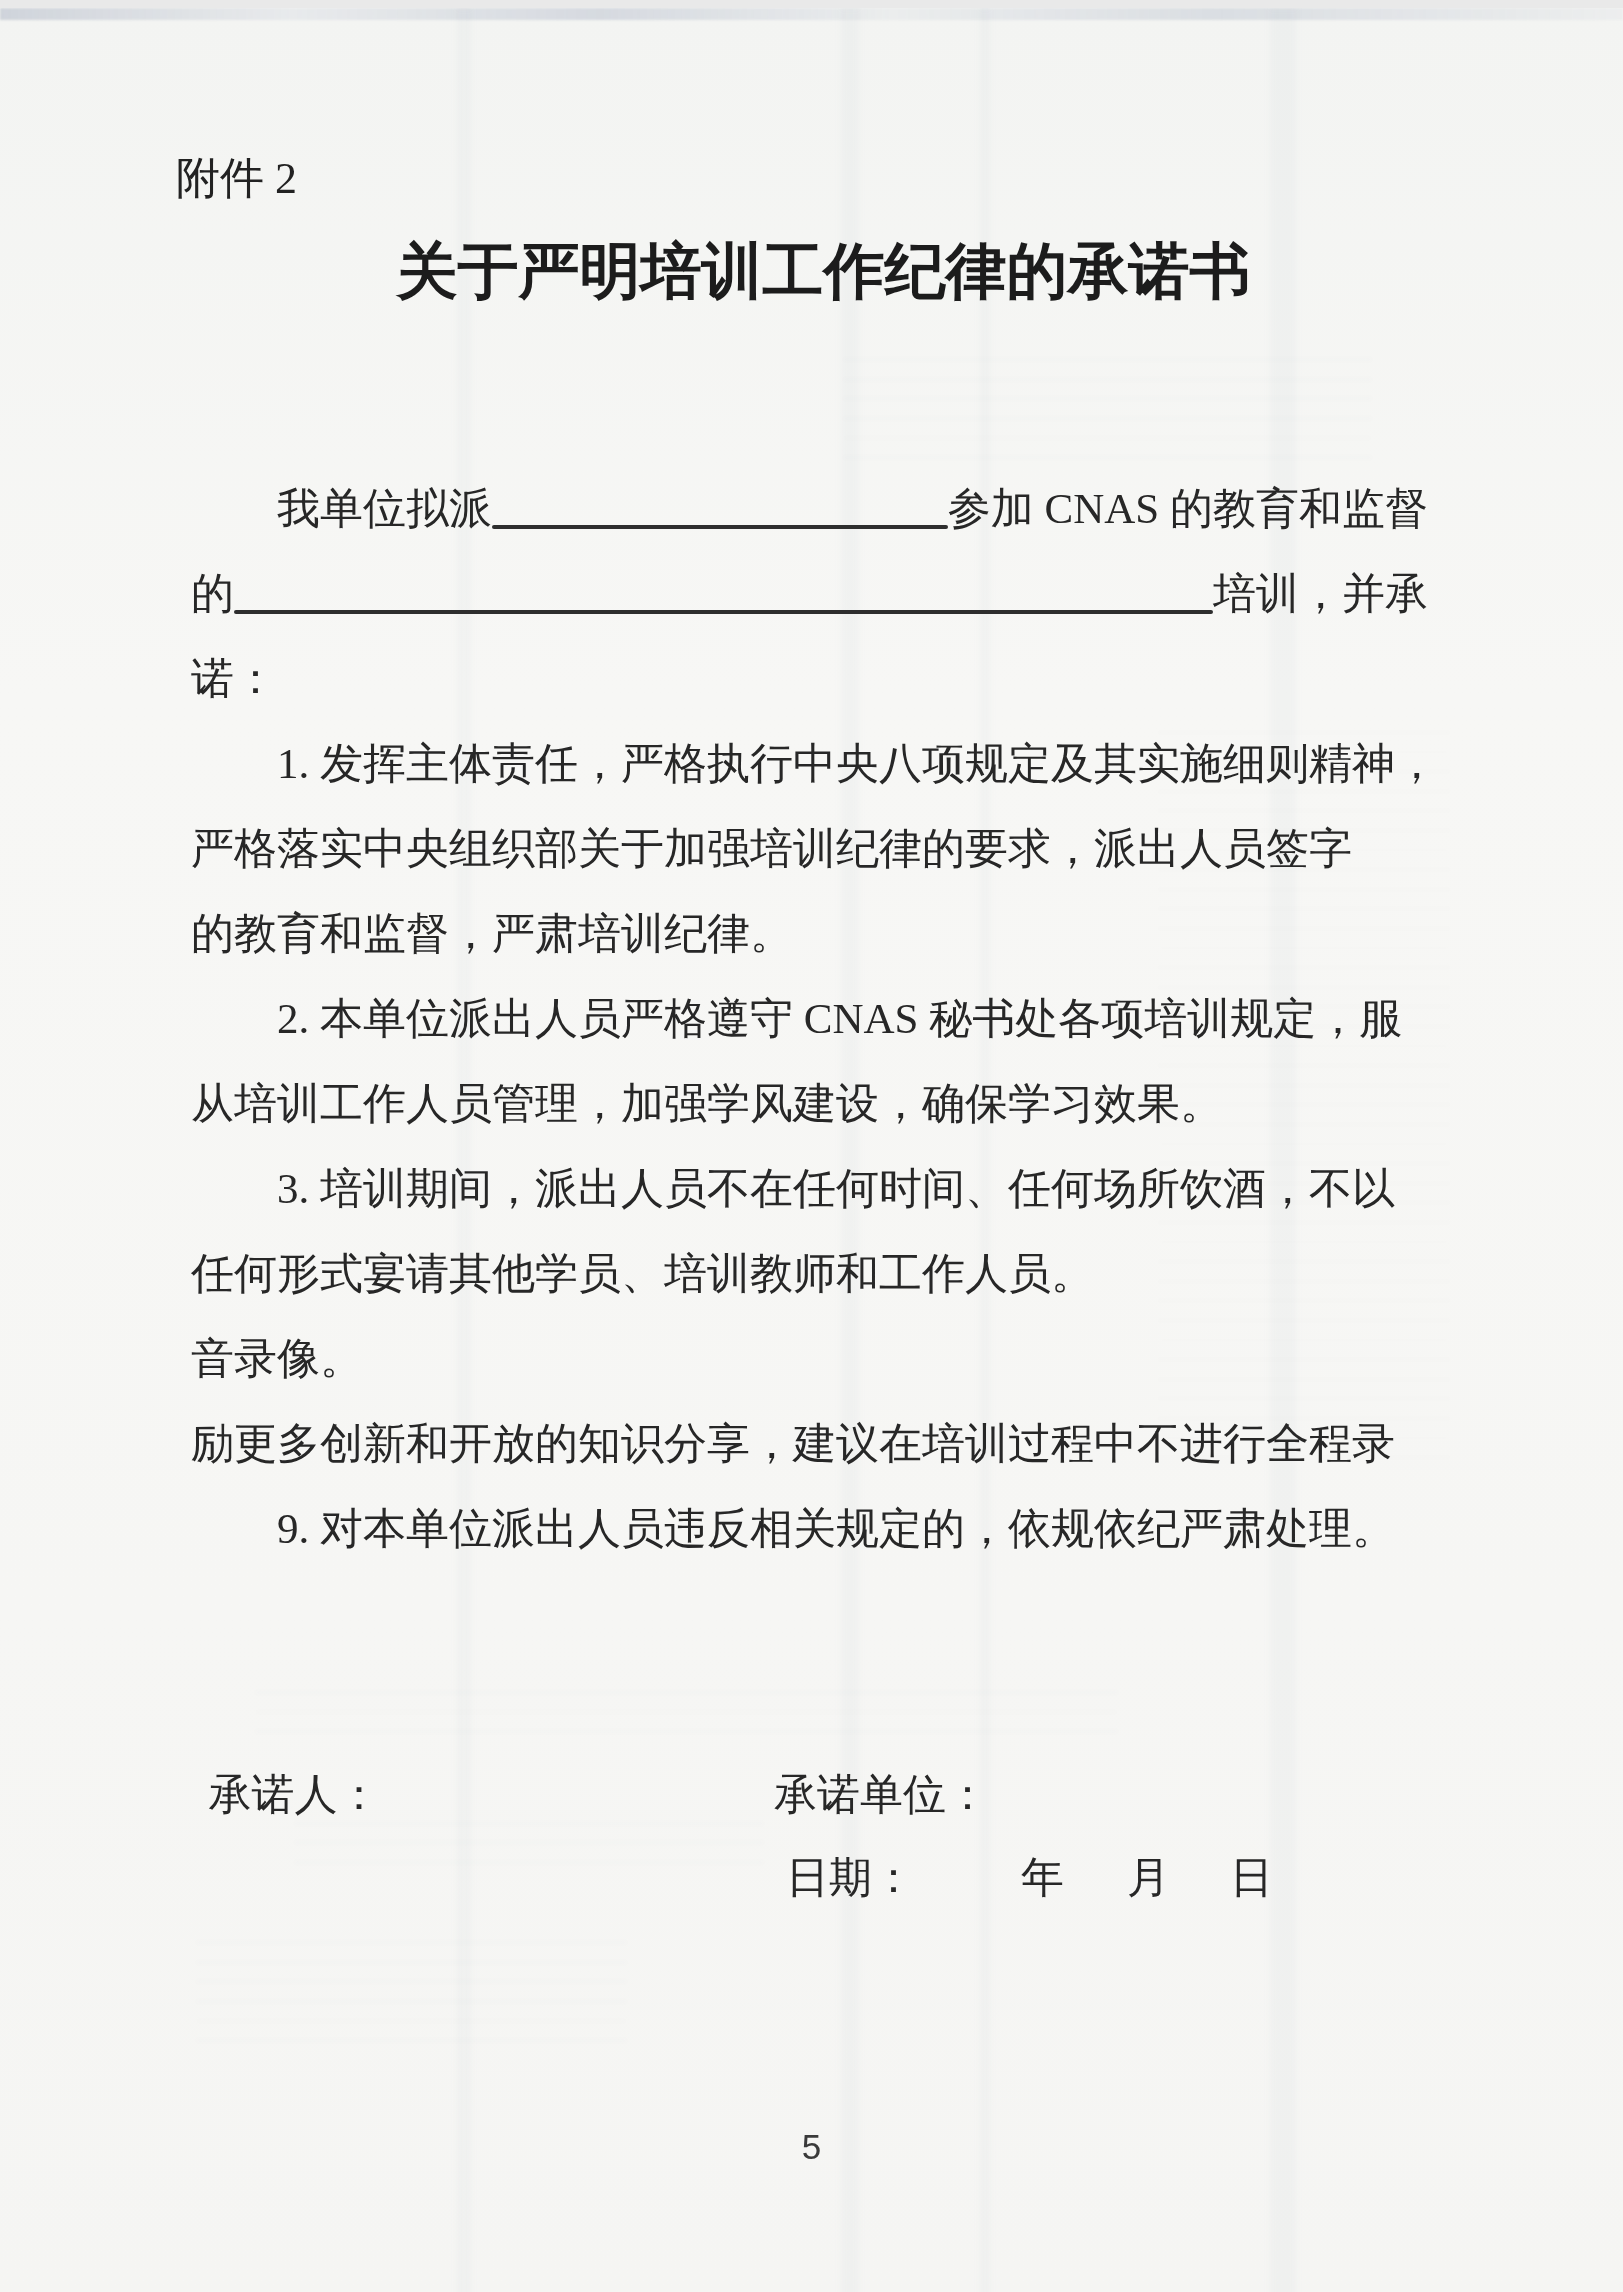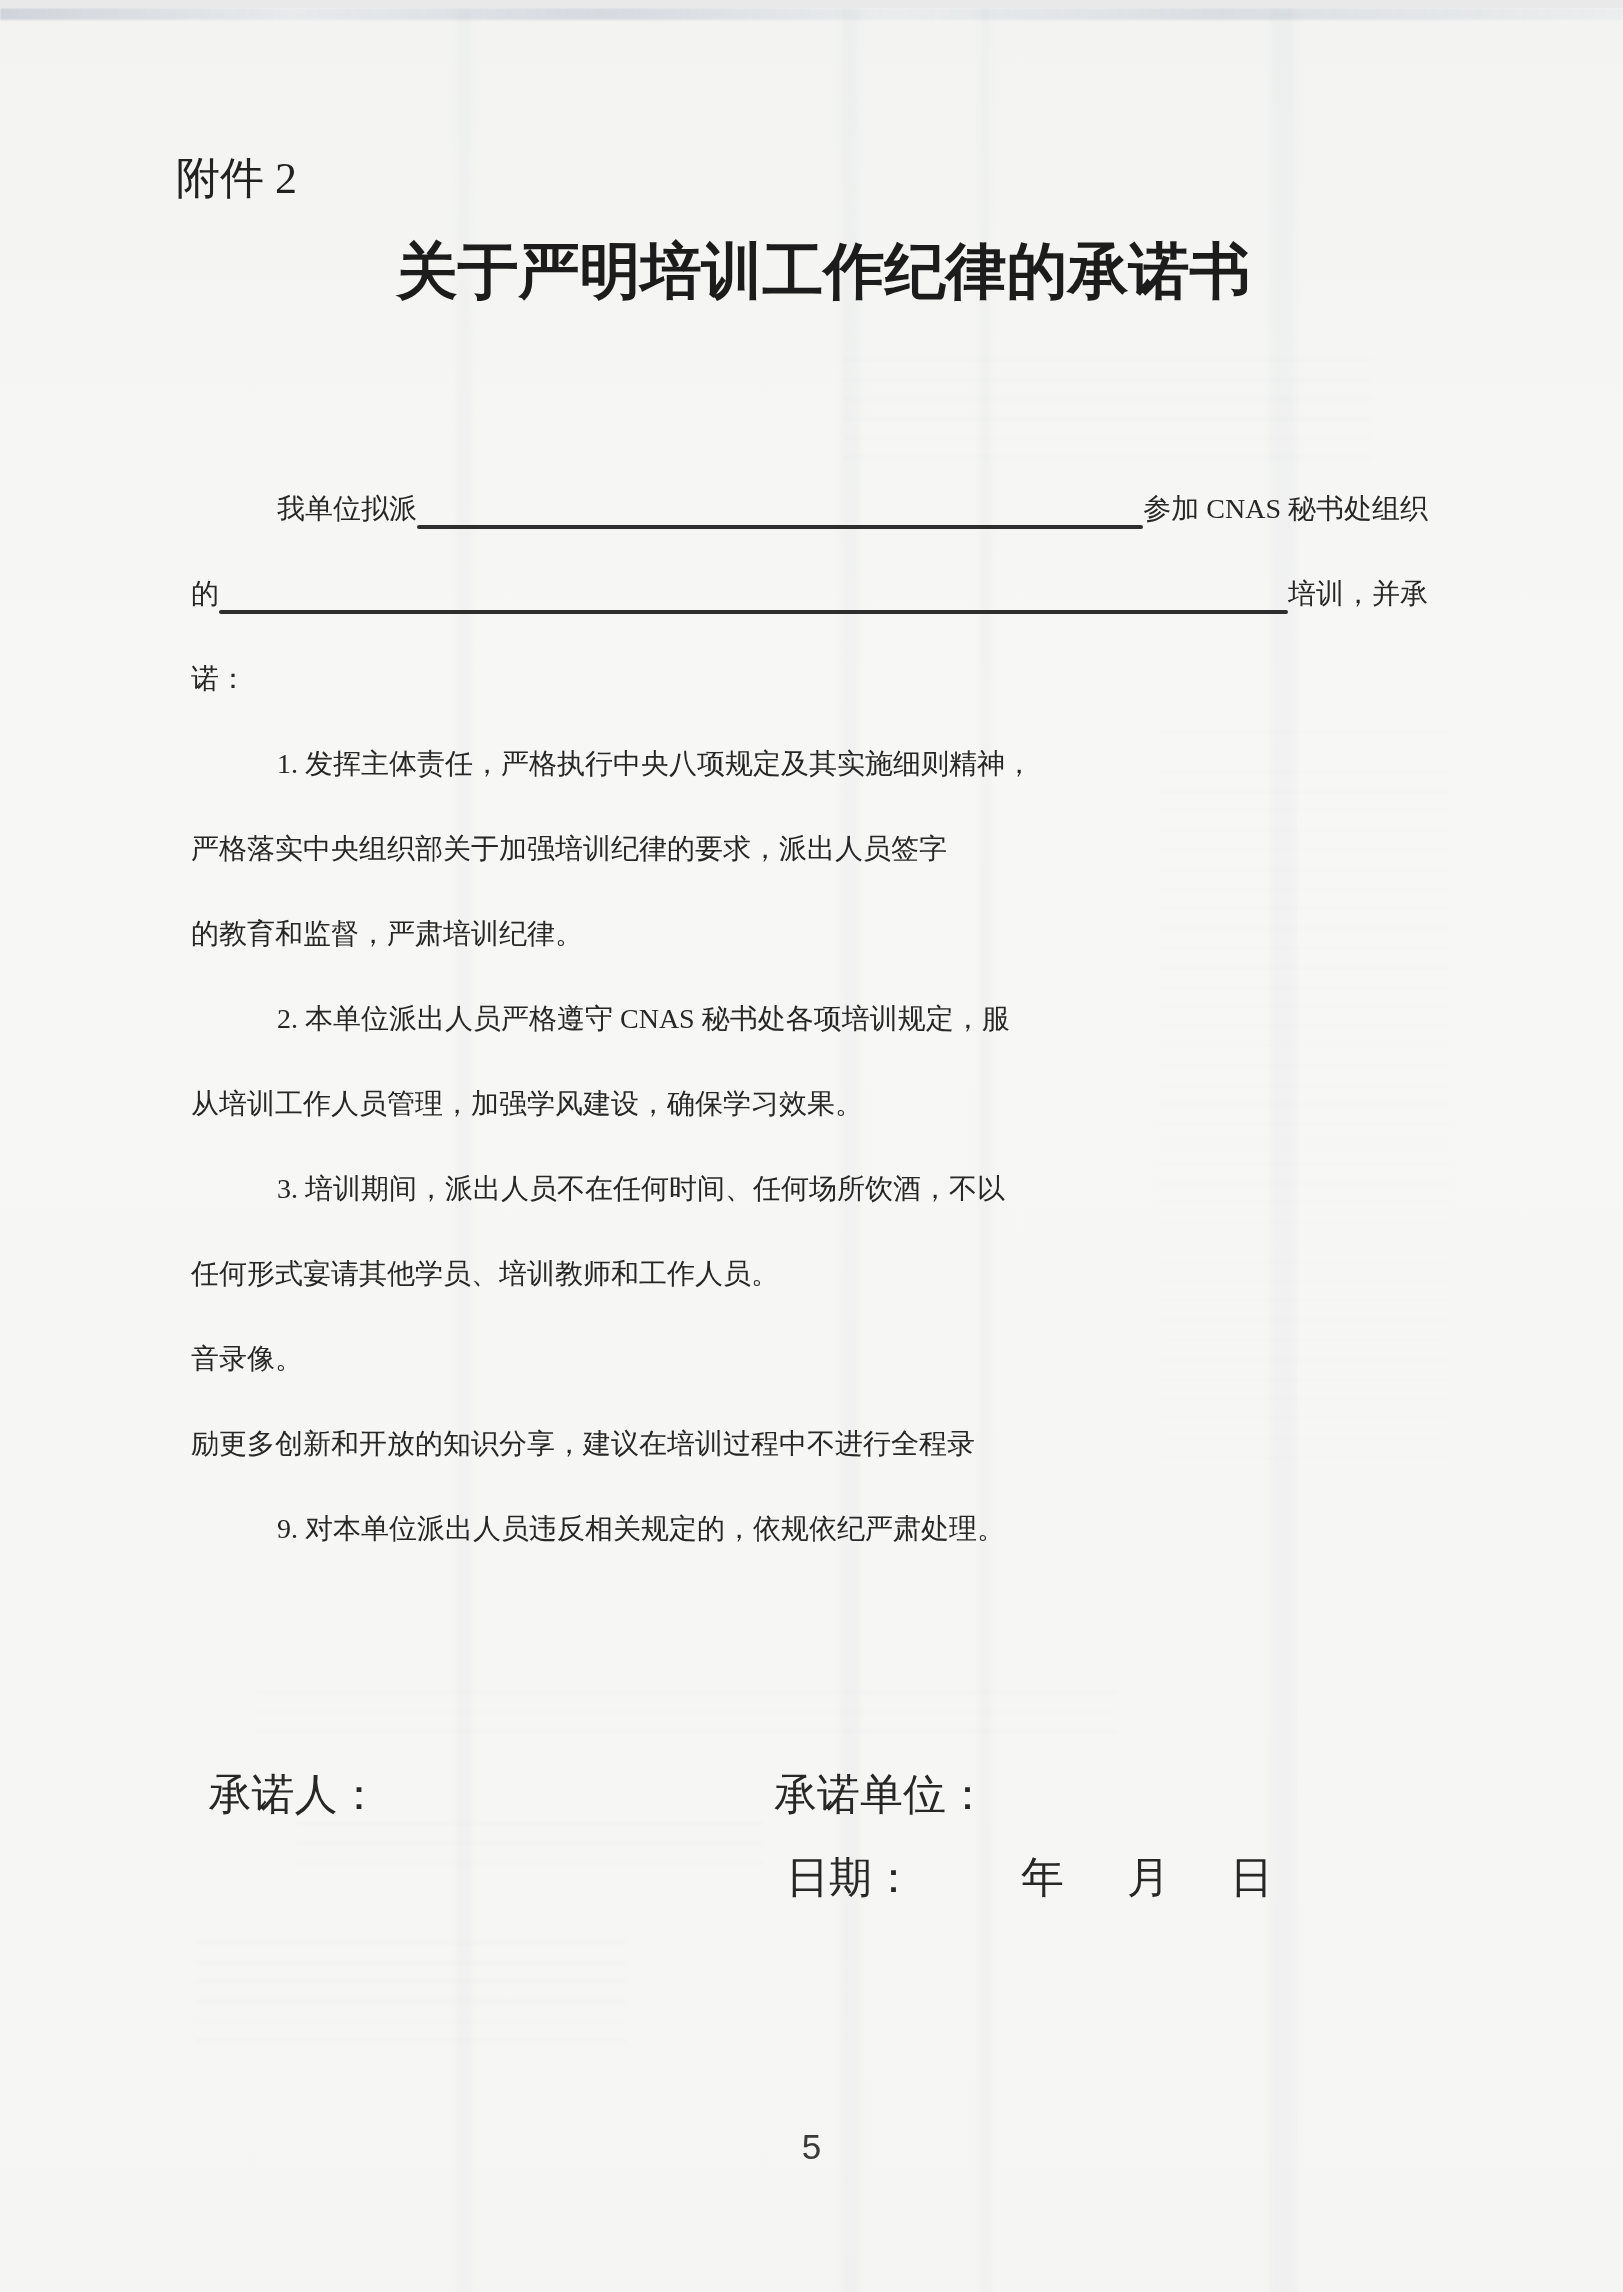--- a/index.html
+++ b/index.html
@@ -52,21 +52,21 @@
     font-size: 44px; line-height: 55px; color: #222;
   }
   .doc-title {
     position: absolute; left: 0; top: 223px; width: 100%;
     margin: 0; text-align: center;
     font-size: 61px; line-height: 82px; font-weight: bold;
     color: #1c1c1c; letter-spacing: 0px; padding-left: 12px;
   }
   .body-block {
     position: absolute; left: 191px; top: 458px; width: 1237px;
-    font-size: 28px; line-height: 85px; color: #272727;
+    font-size: 43px; line-height: 85px; color: #272727;
   }
   .line { height: 85px; white-space: nowrap; }
   .line.ind { text-indent: 86px; }
   .fill-line { display: flex; }
   .fill-line .spacer { width: 86px; flex: 0 0 auto; }
   .fill-line .txt { flex: 0 0 auto; }
   .blank { flex: 1 1 auto; position: relative; }
   .blank::after {
     content: ""; position: absolute; left: 0; right: 0; bottom: 22.5px;
     height: 3.9px; background: #2e2e2e; border-radius: 2px;
@@ -109,21 +109,21 @@
 
   <div class="attachment">附件 2</div>
   <h1 class="doc-title">关于严明培训工作纪律的承诺书</h1>
 
   <div class="body-block">
 
     <div class="line fill-line">
       <span class="spacer"></span>
       <span class="txt">我单位拟派</span>
       <span class="blank"></span>
-      <span class="txt">参加 CNAS 秘书处组织</span>
+      <span class="txt">参加 CNAS 的教育和监督</span>
     </div>
 
     <div class="line fill-line">
       <span class="txt">的</span>
       <span class="blank"></span>
       <span class="txt">培训，并承</span>
     </div>
 
     <div class="line">诺：</div>
 

